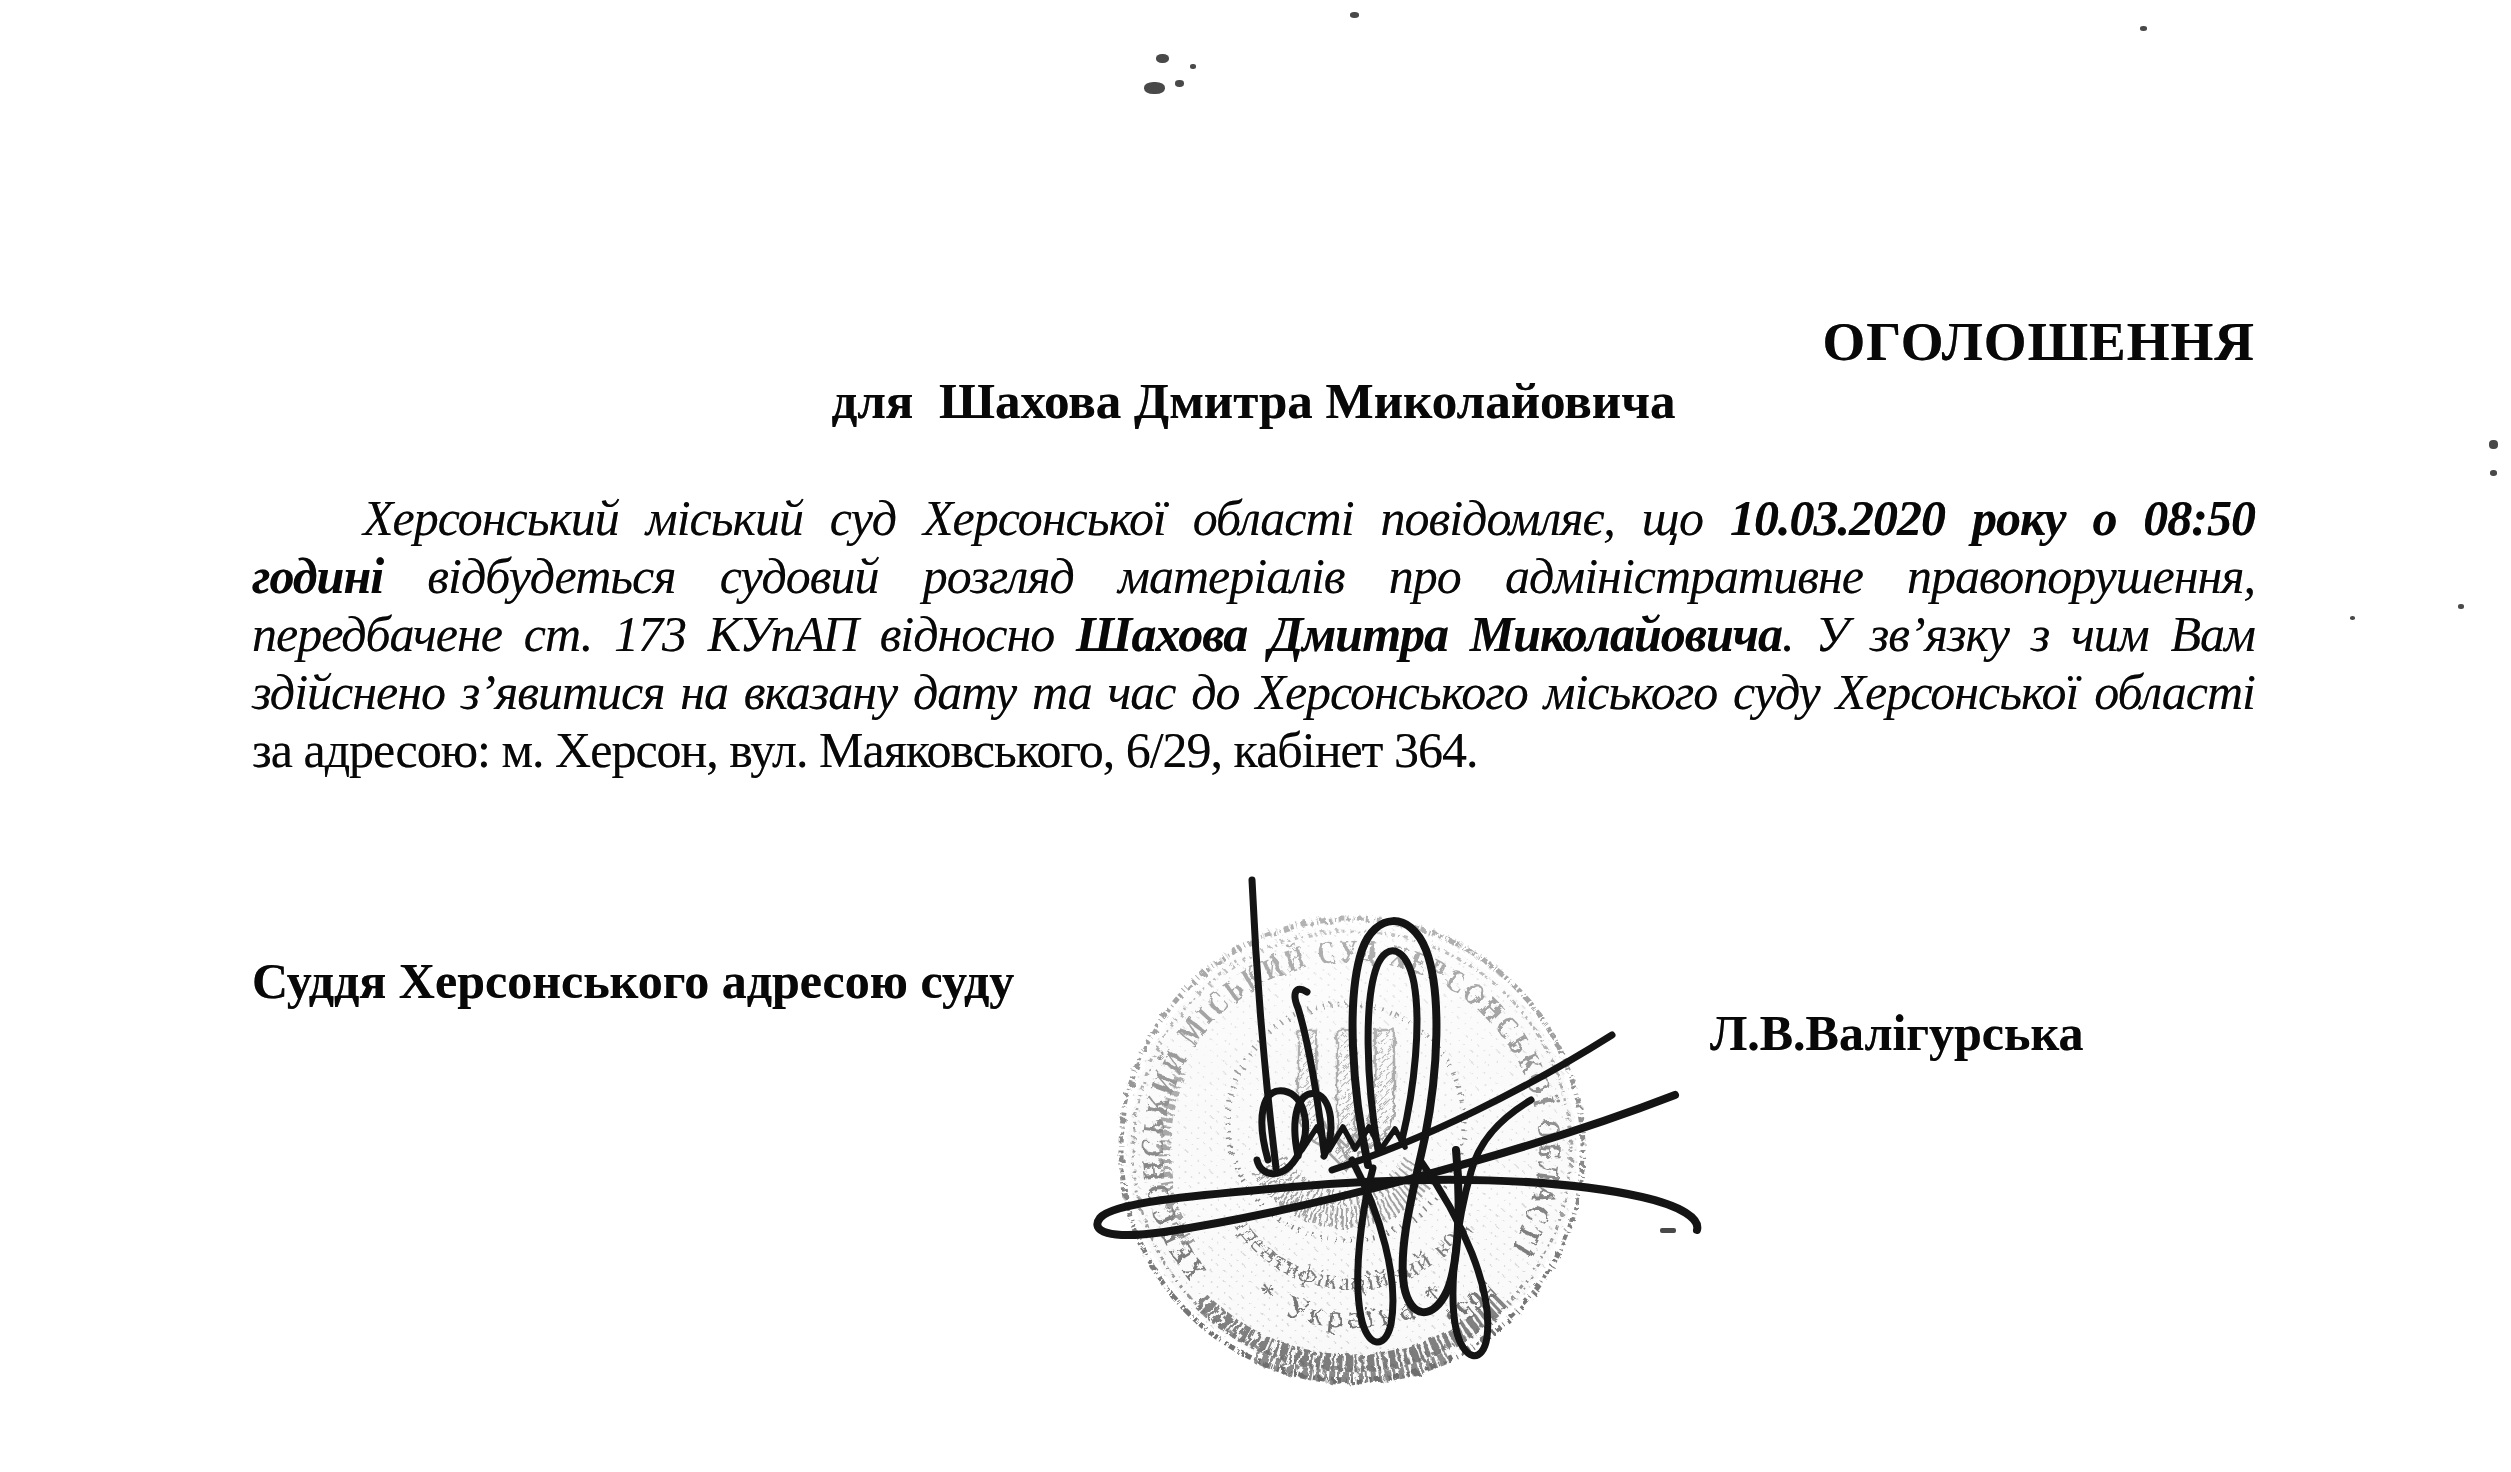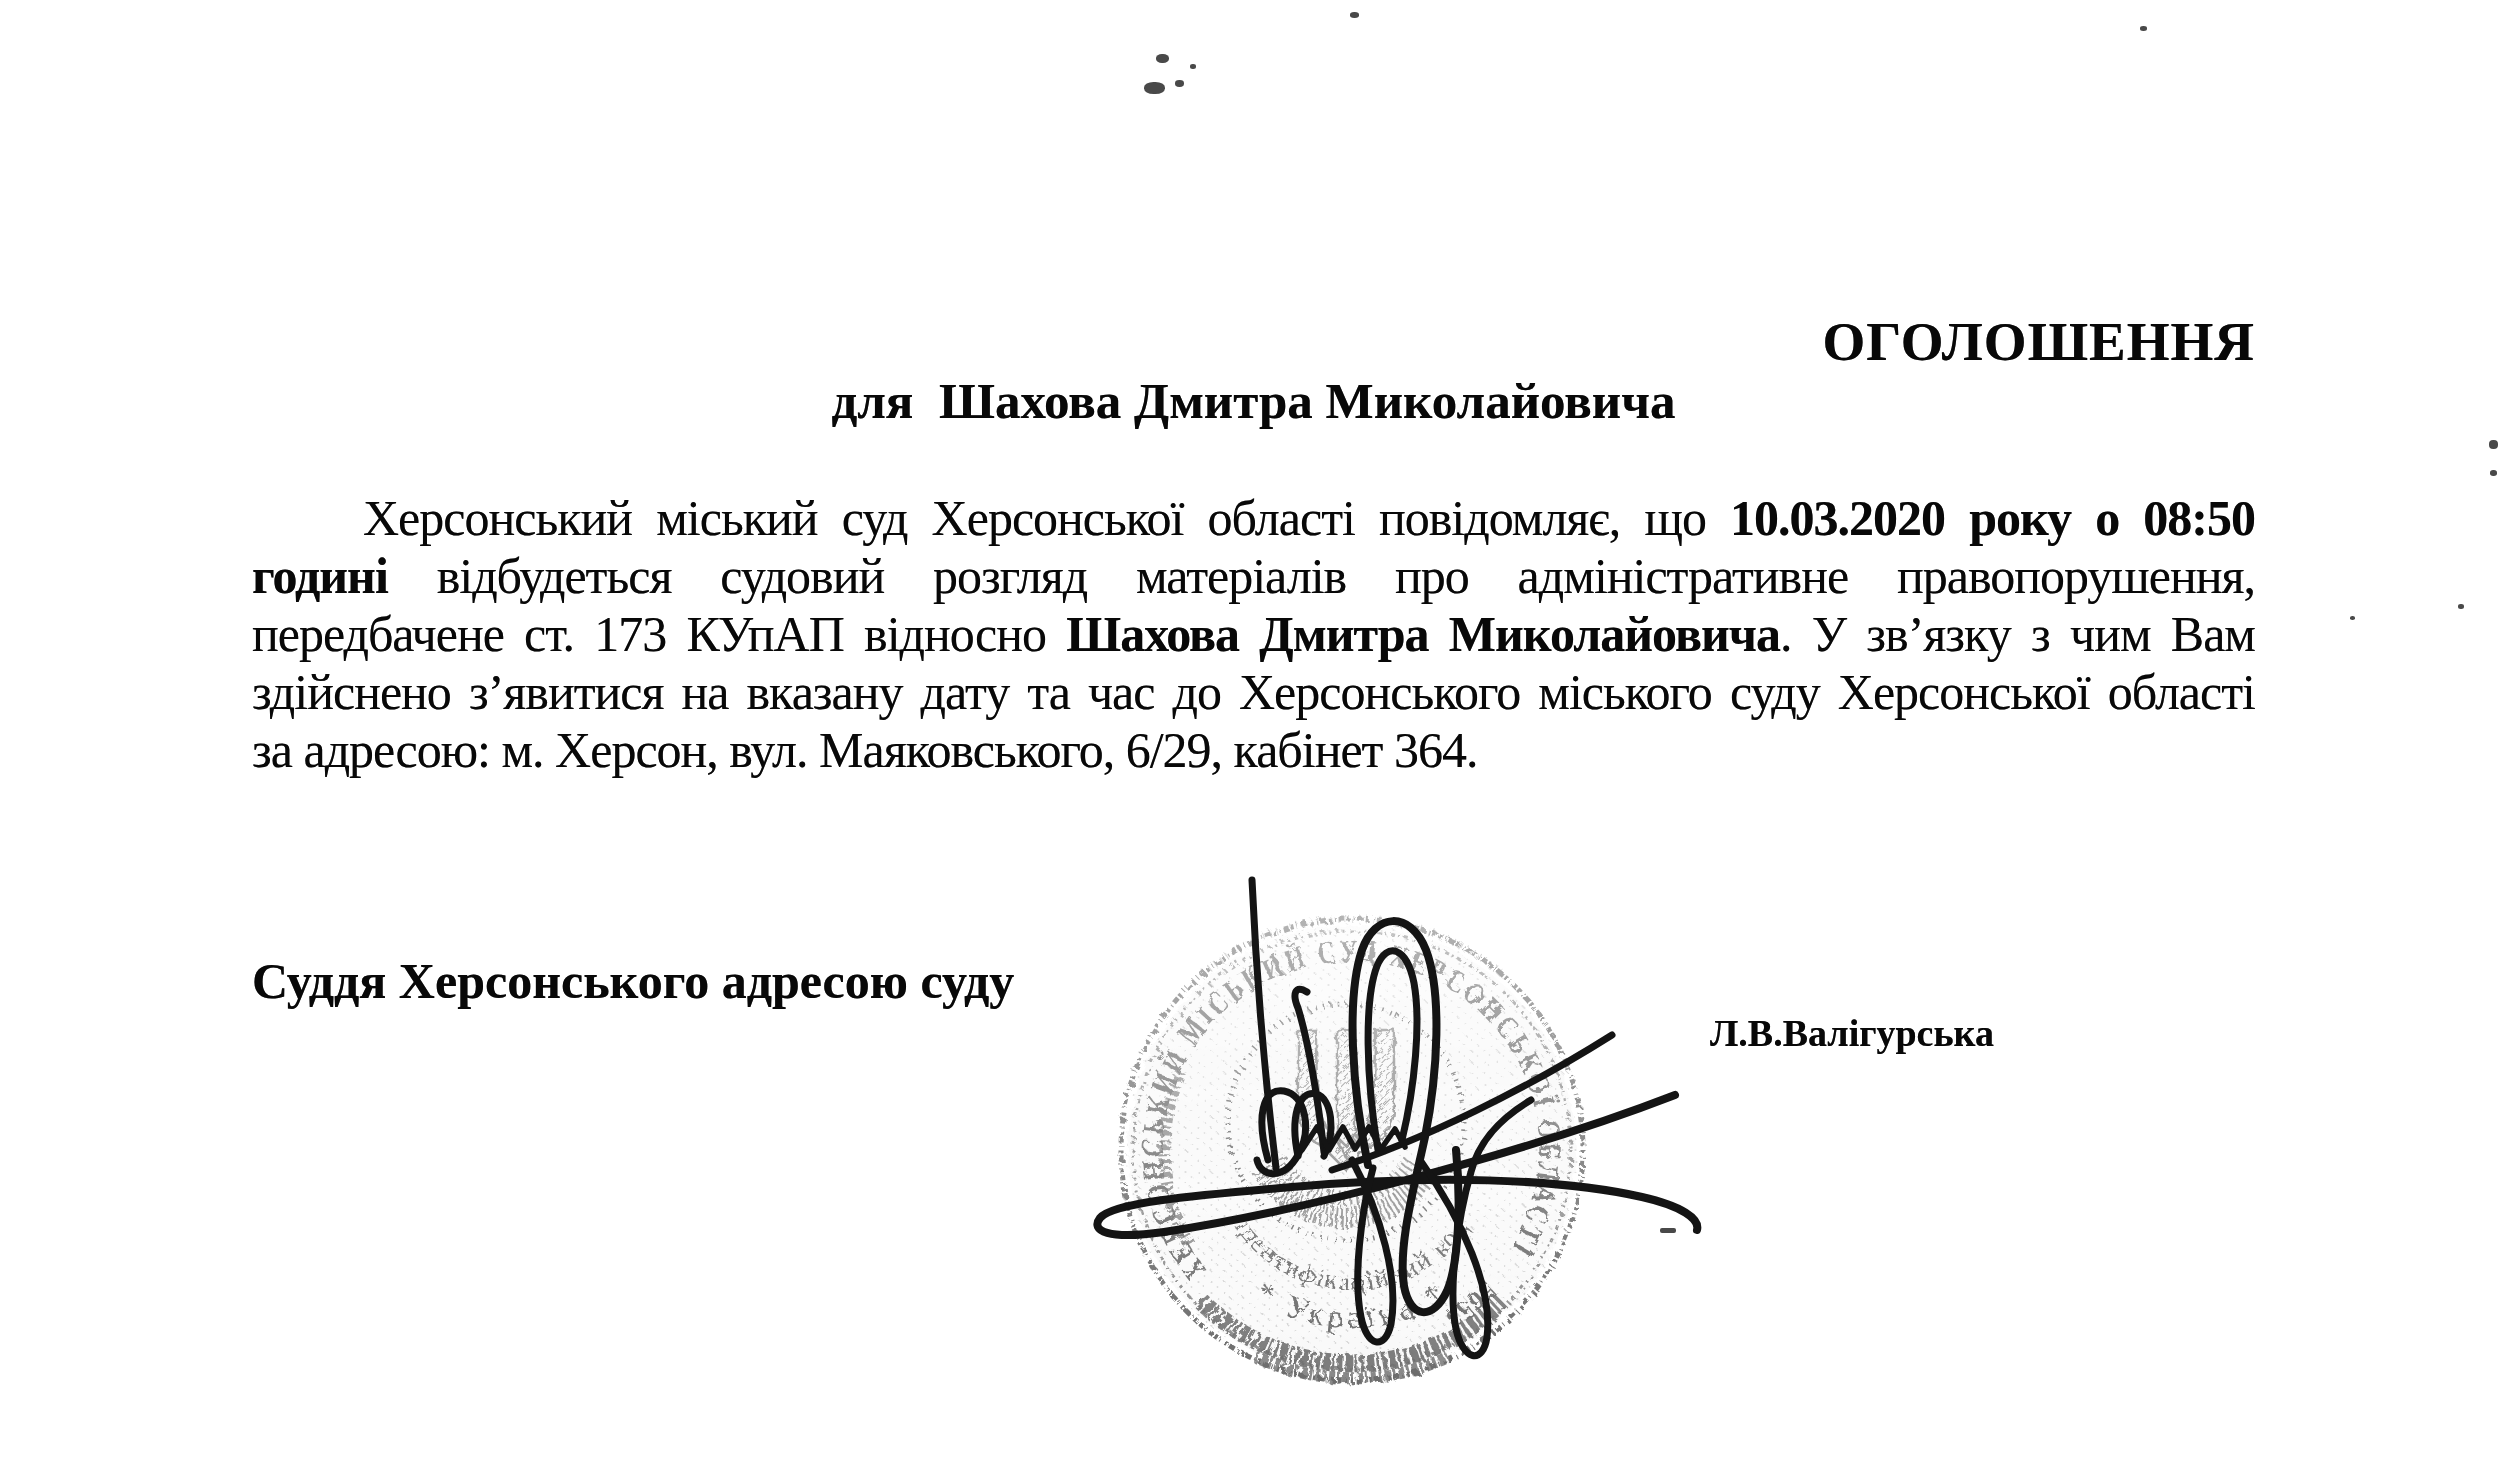--- a/index.html
+++ b/index.html
@@ -17,31 +17,31 @@
     text-shadow:0 0 0.6px rgba(0,0,0,.55);
   }
   #doc-title{font-size:55px;line-height:60px;letter-spacing:1px;text-align:right;}
   #doc-subtitle{font-size:51px;line-height:58px;}
   #body-text{
     position:absolute;left:252px;top:489px;width:2003px;
     font-size:50px;letter-spacing:-1px;
     text-shadow:0 0 0.5px rgba(0,0,0,.5);
   }
   .bline{height:58px;line-height:58px;}
-  .j{text-align:justify;text-align-last:justify;}
+  .j{text-align:justify;text-align-last:justify;font-style:italic;}
   .ind{text-indent:111px;}
   .bd{font-weight:bold;}
   #sig-block{
     position:absolute;left:252px;top:953px;width:1300px;
     font-weight:bold;font-size:50px;line-height:57px;
     text-shadow:0 0 0.6px rgba(0,0,0,.55);
   }
   #judge-name{
     position:absolute;left:1710px;top:1005px;
-    font-weight:bold;font-size:38px;line-height:57px;
+    font-weight:bold;font-size:50px;line-height:57px;
     text-shadow:0 0 0.6px rgba(0,0,0,.55);
   }
   #stamp-svg{position:absolute;left:1040px;top:850px;}
   .speck{position:absolute;background:#1c1c1c;opacity:.8;border-radius:45%;}
 </style>
 </head>
 <body>
 
 <div id="title-block">
   <div id="doc-title">ОГОЛОШЕННЯ</div>

